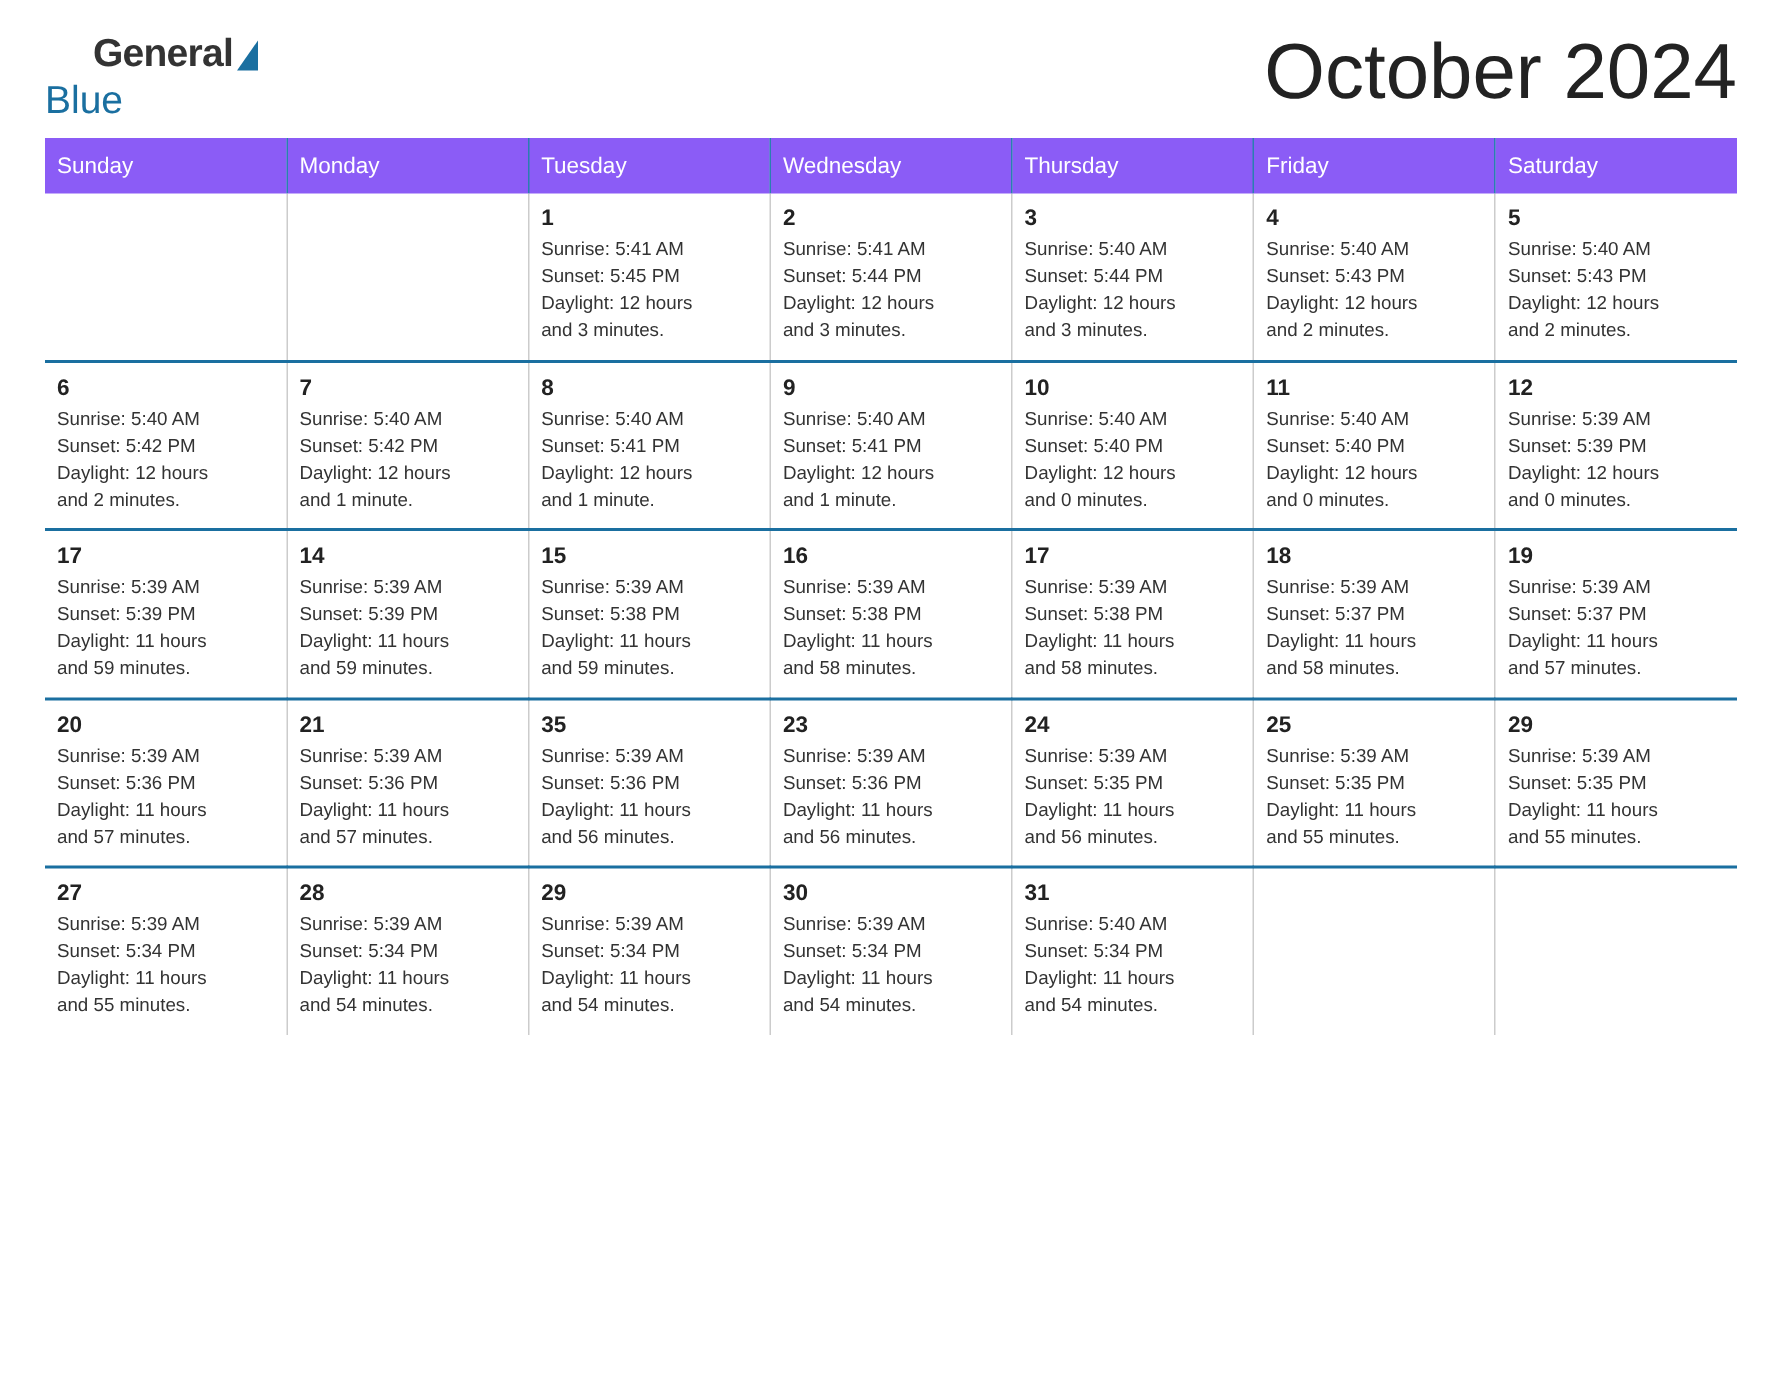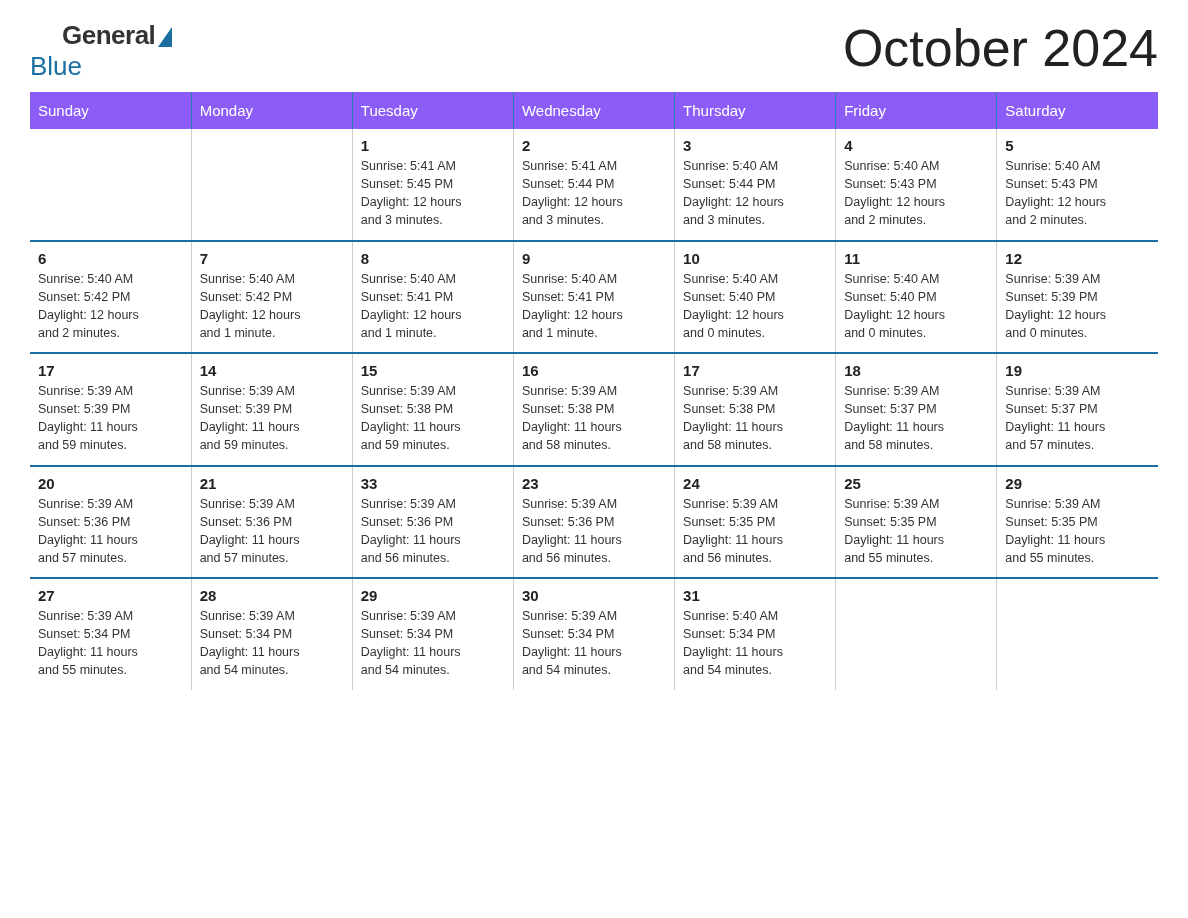--- a/index.html
+++ b/index.html
@@ -284,21 +284,21 @@
 and 57 minutes.</div>
         </td>
         <td>
           <span class="day-num">21</span>
           <div class="day-info" style="white-space: pre-line;">Sunrise: 5:39 AM
 Sunset: 5:36 PM
 Daylight: 11 hours
 and 57 minutes.</div>
         </td>
         <td>
-          <span class="day-num">33</span>
+          <span class="day-num">35</span>
           <div class="day-info" style="white-space: pre-line;">Sunrise: 5:39 AM
 Sunset: 5:36 PM
 Daylight: 11 hours
 and 56 minutes.</div>
         </td>
         <td>
           <span class="day-num">23</span>
           <div class="day-info" style="white-space: pre-line;">Sunrise: 5:39 AM
 Sunset: 5:36 PM
 Daylight: 11 hours

